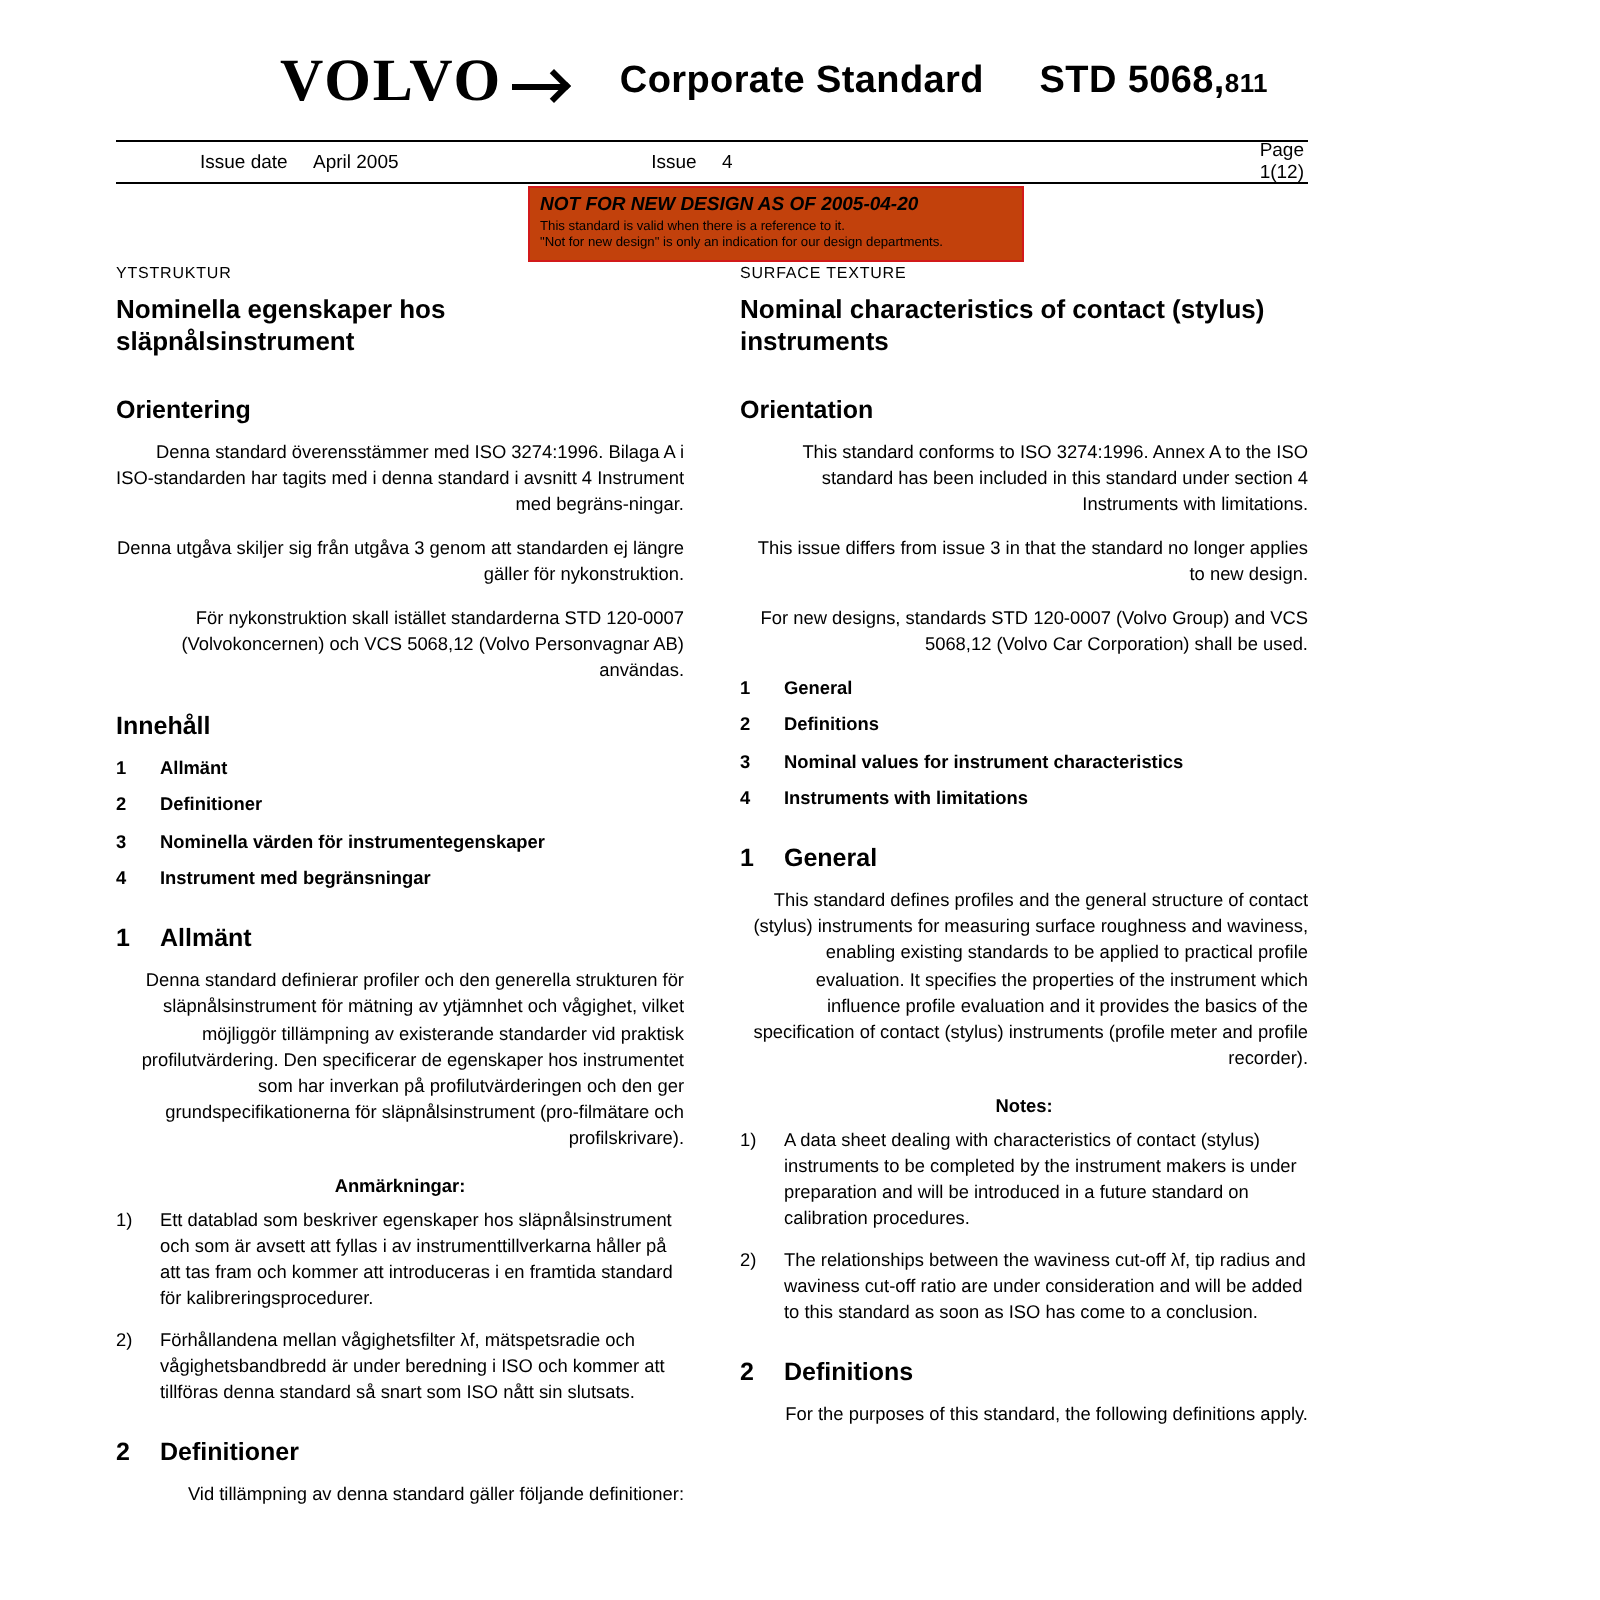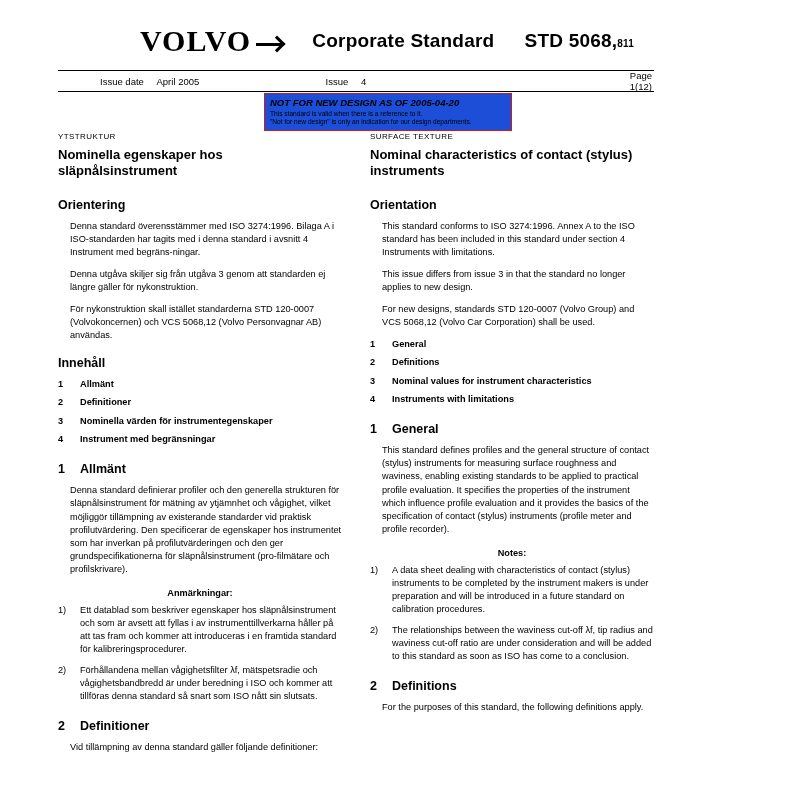--- a/index.html
+++ b/index.html
@@ -63,21 +63,21 @@
     font-size: 19px;
     font-weight: bold;
     letter-spacing: 0.2px;
   }
   .std-number {
     font-size: 19px;
     font-weight: bold;
     letter-spacing: 0.2px;
   }
   .std-number .sub {
-    font-size: 10px;
+    font-size: 13px;
     margin-top: 36px;
   }
 
   .hr-thick {
     border: none;
     border-top: 1.6px solid #000;
     margin: 6px 0 0 0;
   }
   .hr-thin {
     border: none;
@@ -105,21 +105,21 @@
     height: 36px;
   }
   .warn-box {
     position: absolute;
     left: 206px;
     top: 1px;
     width: 248px;
     border: 1.2px solid #d21a1a;
     padding: 3px 5px 4px 5px;
     box-sizing: border-box;
-    background: #1d4ed8;
+    background: #c2410c;
   }
   .warn-title {
     font-style: italic;
     font-weight: bold;
     font-size: 9.5px;
     margin-bottom: 2px;
   }
   .warn-line {
     font-size: 6.6px;
     line-height: 1.25;
@@ -156,22 +156,22 @@
     font-weight: bold;
     margin: 16px 0 8px 0;
   }
   h2.numsec .n {
     display: inline-block;
     width: 22px;
   }
   p.body {
     font-size: 9.2px;
     line-height: 1.42;
-    margin: 0 0 9px 12px;
-    text-align: left;
+    margin: 0 0 9px 0;
+    text-align: right;
   }
   .toc {
     margin: 0 0 4px 0;
   }
   .toc-item {
     display: flex;
     font-size: 9.2px;
     font-weight: bold;
     line-height: 1.45;
     margin-bottom: 5px;

